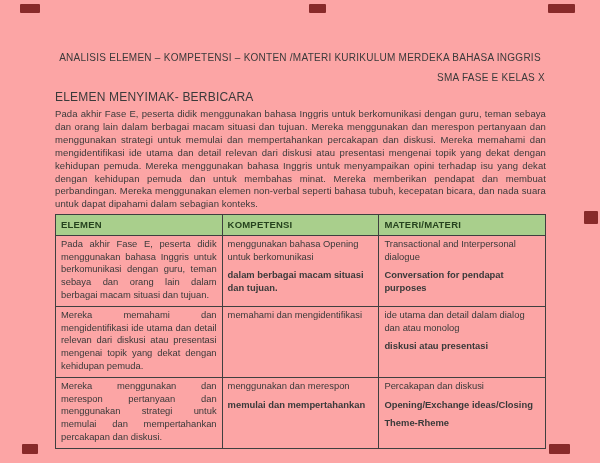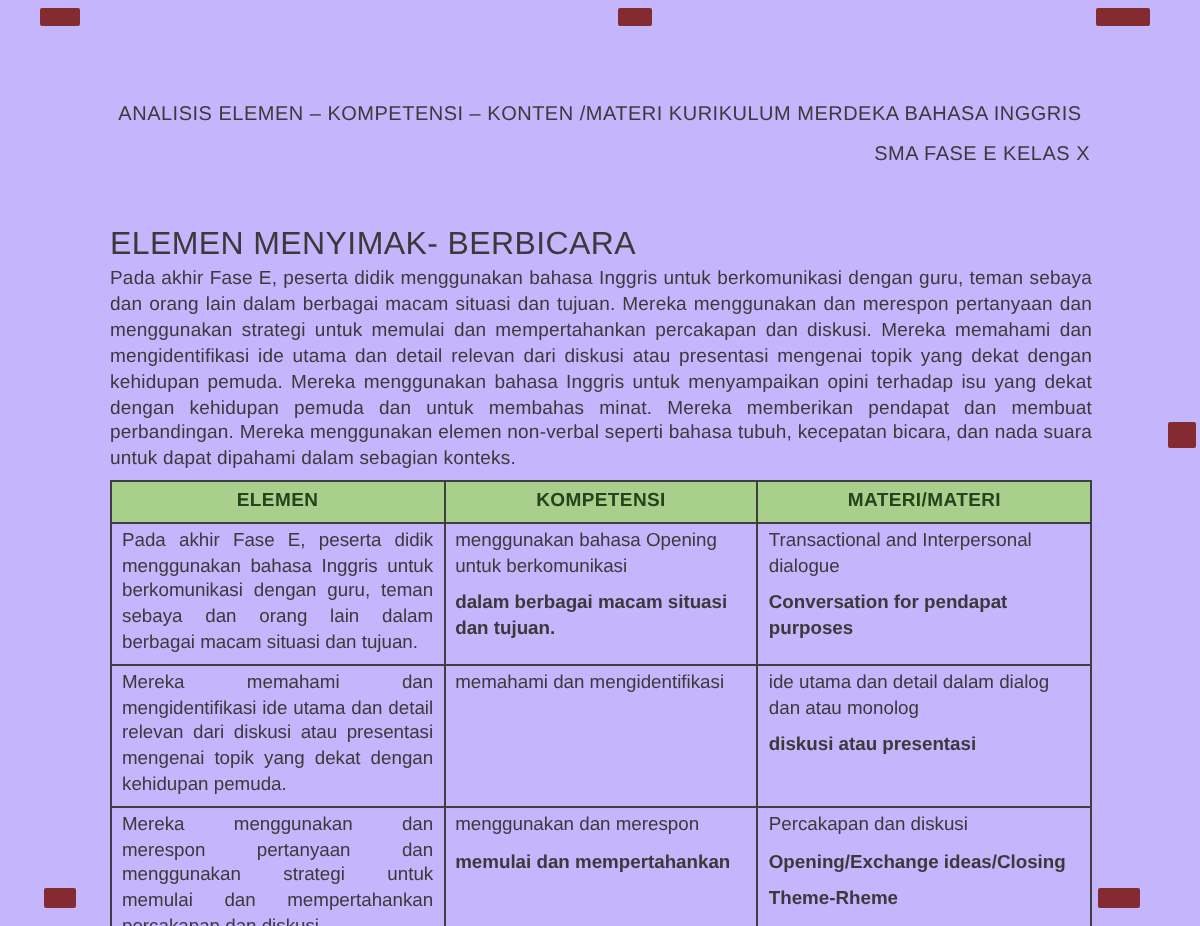--- a/index.html
+++ b/index.html
@@ -15,40 +15,40 @@
     width: 600px;
     height: 463px;
     font-family: "Liberation Sans", "DejaVu Sans", sans-serif;
     color: var(--text);
     overflow: hidden;
   }
   .sheet {
     position: relative;
     width: 600px;
     height: 463px;
-    background: #c4b5fd;
+    background: #fca5a5;
     padding: 52px 55px 0 55px;
   }
   .title {
     text-align: center;
     font-size: 10px;
     letter-spacing: 0.25px;
     line-height: 12px;
     margin-bottom: 8px;
     white-space: nowrap;
   }
   .subtitle {
     text-align: right;
     font-size: 10px;
     letter-spacing: 0.25px;
     line-height: 12px;
   }
   .section-heading {
-    margin-top: 33px;
-    font-size: 16px;
+    margin-top: 7px;
+    font-size: 12px;
     letter-spacing: 0.2px;
     line-height: 12px;
   }
   .intro {
     margin-top: 5px;
     width: 491px;
     font-size: 9.5px;
     line-height: 12.9px;
     text-align: justify;
     letter-spacing: 0.1px;
@@ -62,21 +62,21 @@
   table.analysis th, table.analysis td {
     border: 1px solid var(--border);
     vertical-align: top;
     padding: 2px 5px 5px 5px;
   }
   table.analysis th {
     background: var(--header-bg);
     color: var(--header-text);
     font-size: 9.5px;
     font-weight: bold;
-    text-align: center;
+    text-align: left;
     letter-spacing: 0.2px;
     height: 20px;
     padding-top: 4px;
   }
   table.analysis td {
     font-size: 9.4px;
     line-height: 12.6px;
   }
   td.cell-elemen { text-align: justify; }
   .para + .para { margin-top: 6px; font-weight: bold; }

